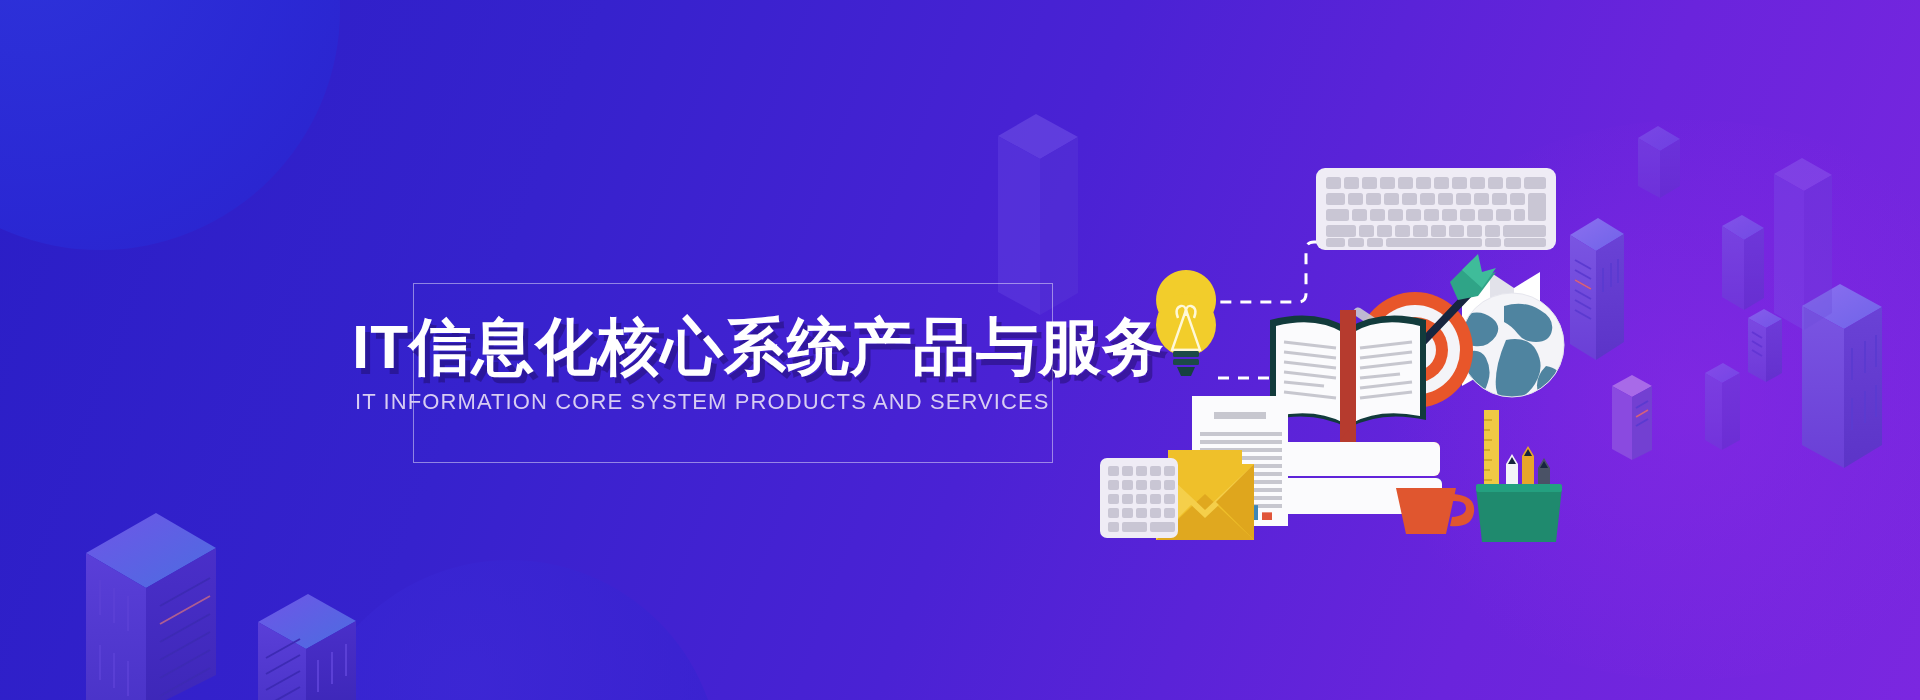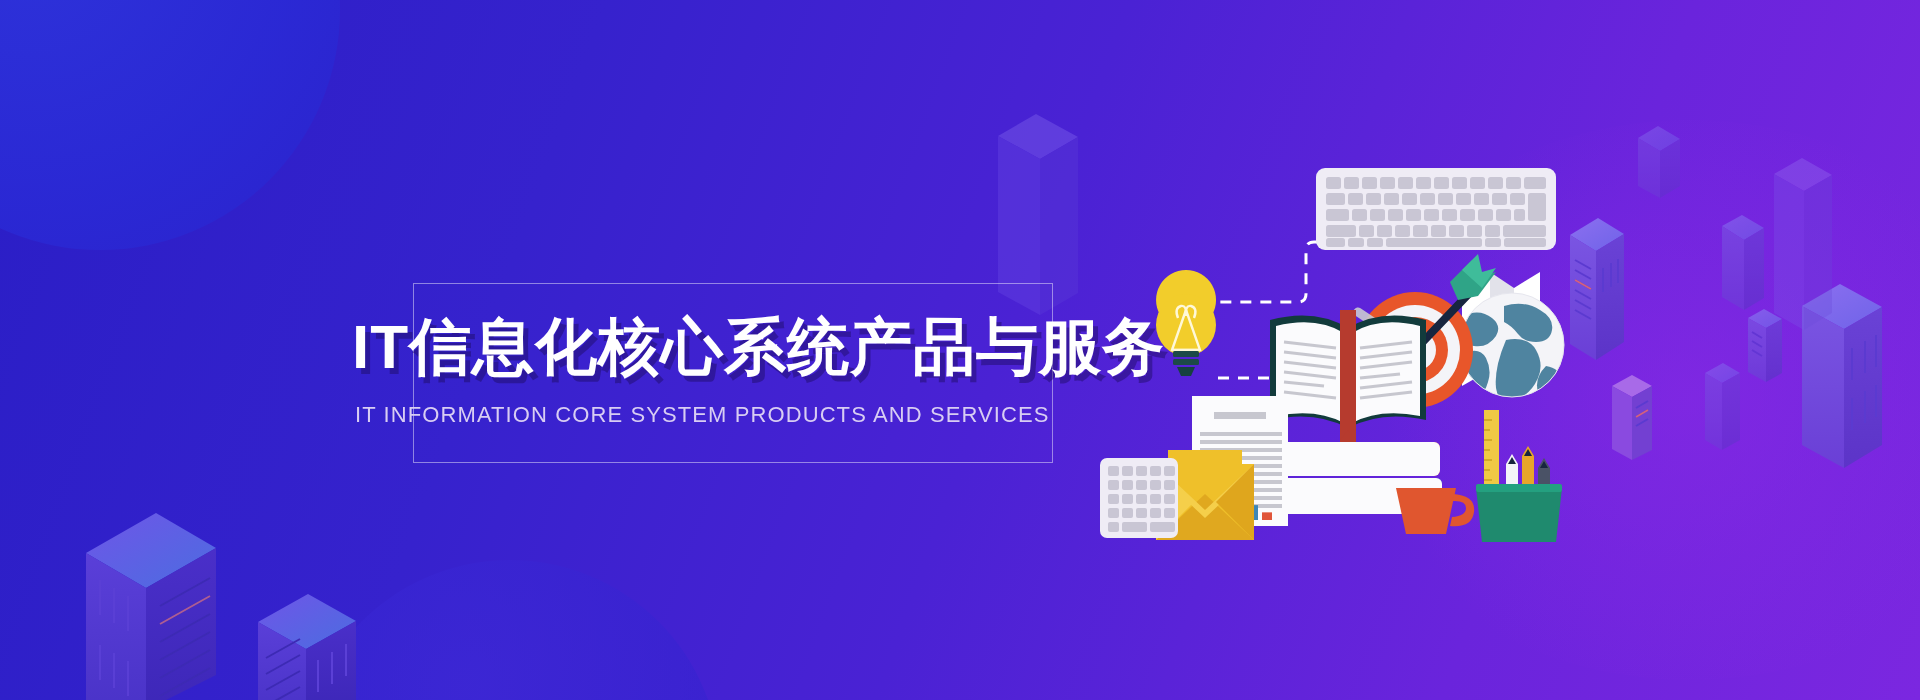--- a/index.html
+++ b/index.html
@@ -32,21 +32,21 @@
     position:absolute;left:413px;top:283px;width:640px;height:180px;
     border:1px solid rgba(255,255,255,.45);
   }
   .title-cn{
     position:absolute;left:352px;top:316px;width:760px;
     font-size:62px;font-weight:bold;color:#ffffff;letter-spacing:1px;
     white-space:nowrap;line-height:1;
     text-shadow:5px 6px 0 rgba(28,12,96,.45);
   }
   .title-en{
-    position:absolute;left:355px;top:402px;width:760px;
+    position:absolute;left:355px;top:389px;width:760px;
     font-size:22px;color:#d8cdf3;letter-spacing:1.1px;white-space:nowrap;
   }
   svg{display:block;overflow:visible;}
 </style>
 </head>
 <body>
 
 <div class="banner">
 
   <div class="bg-circle-tl"></div>

